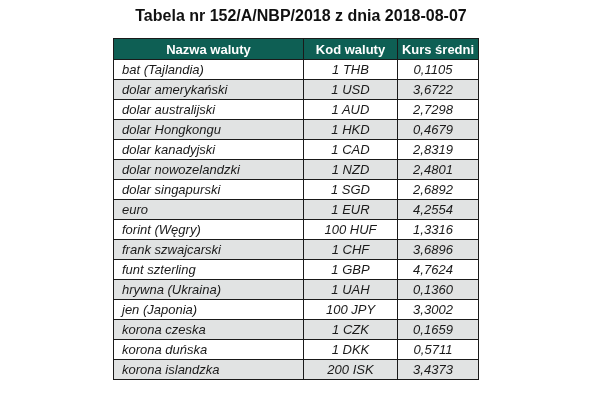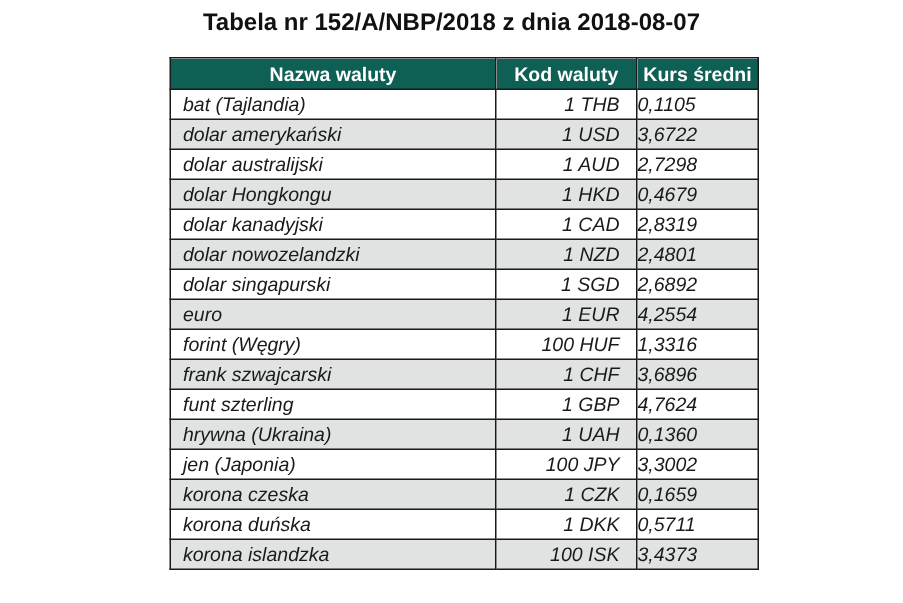--- a/index.html
+++ b/index.html
@@ -57,26 +57,26 @@
     font-size: 13px;
   }
   table.rates-table td {
     height: 20px;
     background: #ffffff;
     font-style: italic;
   }
   tbody tr:nth-child(even) td {
     background: var(--row-alt-bg);
   }
-  .col-name { width: 217px; margin-left: 43px; }
+  .col-name { width: 190px; margin-left: 43px; }
   .col-code { width: 94px; }
   .col-rate { width: 81px; }
   td.cell-name { text-align: left;  padding-left: 8px; }
-  td.cell-code { text-align: right; padding-right: 11px; }
-  td.cell-rate { text-align: left; padding-right: 10px; }
+  td.cell-code { text-align: center; }
+  td.cell-rate { text-align: center; padding-right: 10px; }
 </style>
 </head>
 <body>
 
 <div class="page">
   <h1 class="title">Tabela nr 152/A/NBP/2018 z dnia 2018-08-07</h1>
 
   <table class="rates-table">
     <thead>
       <tr>
@@ -156,18 +156,18 @@
           <td class="cell-code">1 CZK</td>
           <td class="cell-rate">0,1659</td>
         </tr>
         <tr>
           <td class="cell-name">korona duńska</td>
           <td class="cell-code">1 DKK</td>
           <td class="cell-rate">0,5711</td>
         </tr>
         <tr>
           <td class="cell-name">korona islandzka</td>
-          <td class="cell-code">100 ISK</td>
+          <td class="cell-code">200 ISK</td>
           <td class="cell-rate">3,4373</td>
         </tr>
       </tbody>
   </table>
 </div>
 
 </body></html>

